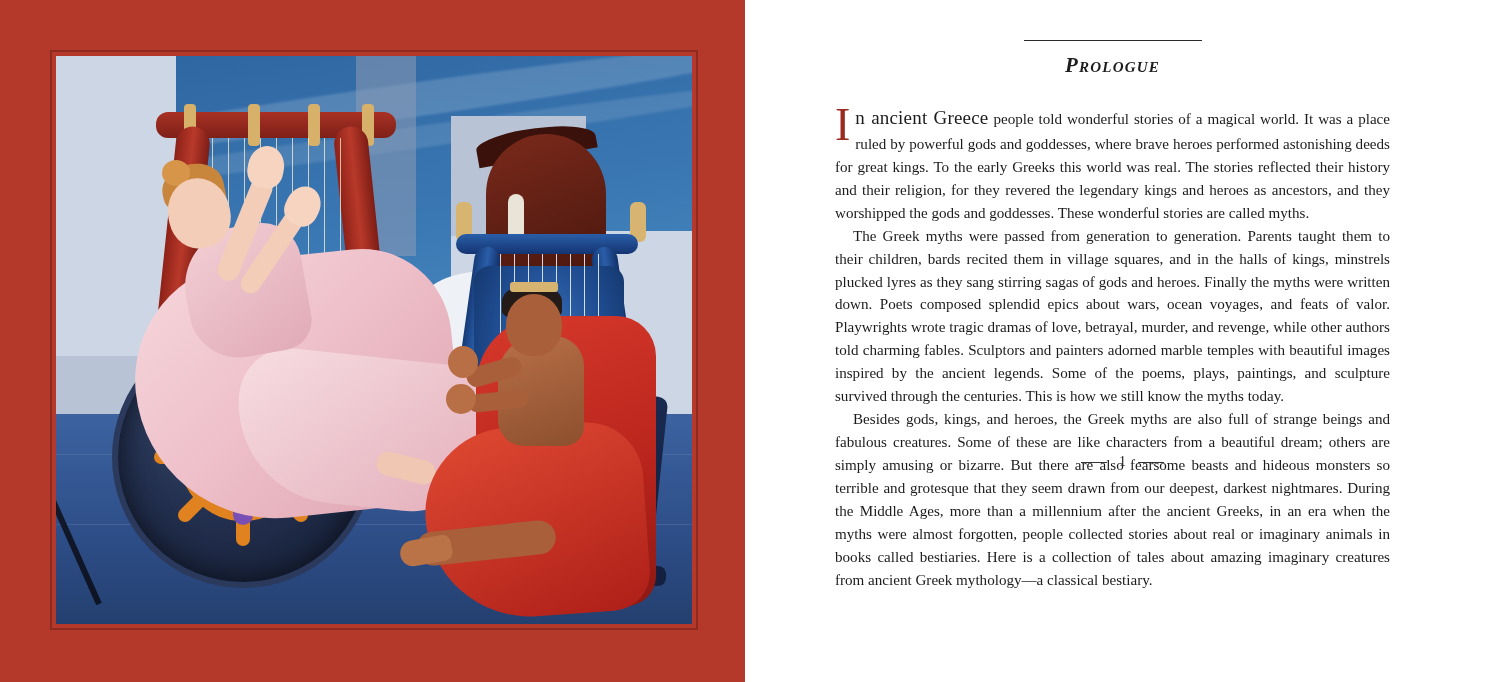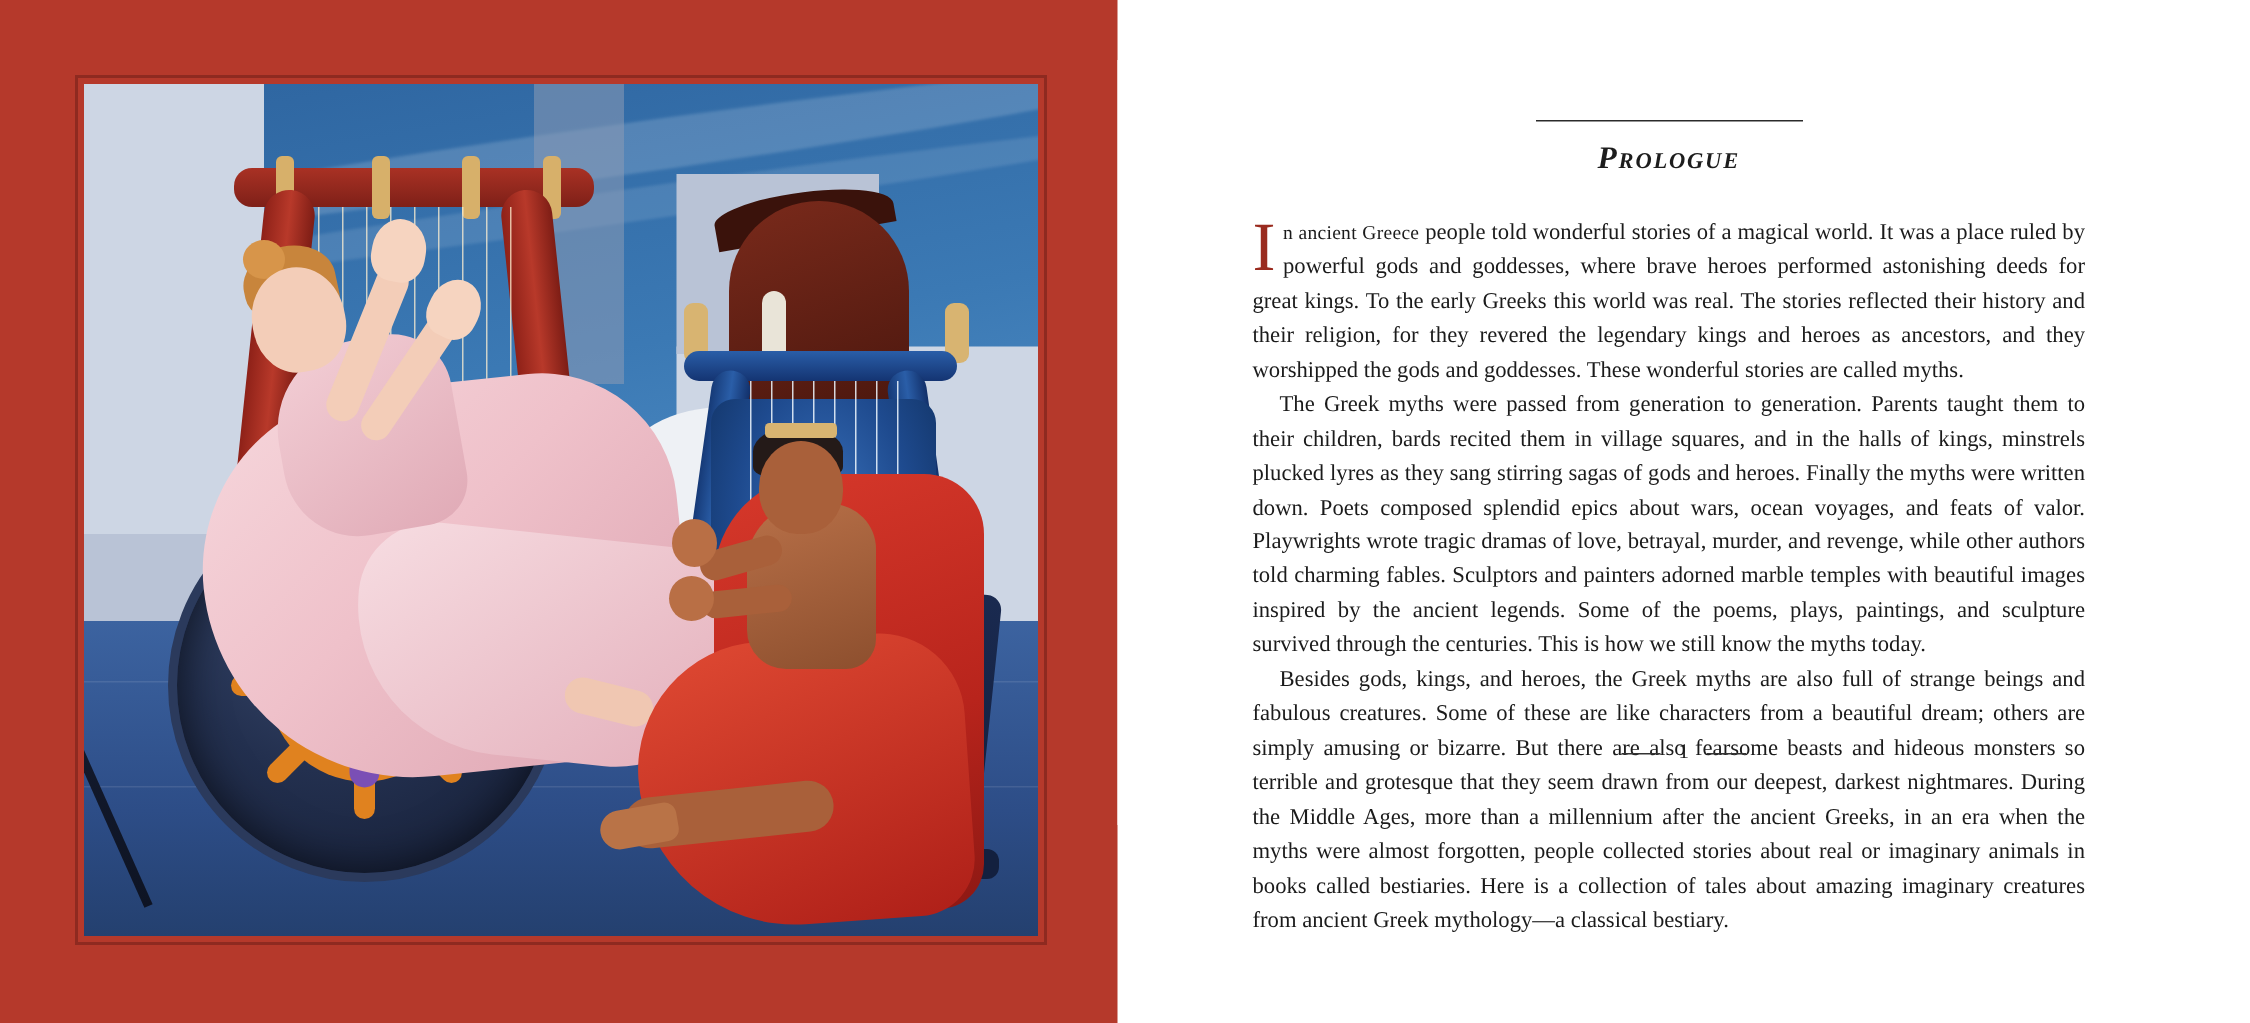--- a/index.html
+++ b/index.html
@@ -352,21 +352,20 @@
     background: #13203f; border-radius: 8px;
   }
 
   
   .right-page {
     width: 755px;
     height: 510px;
     background: #ffffff;
     position: relative;
     box-sizing: border-box;
-    margin-top: 40px;
   }
   .text-col {
     position: absolute;
     left: 90px;
     top: 40px;
     width: 555px;
   }
   .chapter-rule {
     width: 178px;
     height: 1px;
@@ -394,21 +393,21 @@
   p.body.first { text-indent: 0; }
   .dropcap {
     float: left;
     font-size: 46px;
     line-height: 34px;
     padding: 4px 5px 0 0;
     color: #9a2b1f;
     font-family: "Liberation Serif", serif;
   }
   .lead-run {
-    font-size: 13px;
+    font-size: 19px;
     letter-spacing: 0.2px;
   }
   .folio {
     position: absolute;
     left: 0; right: 0;
     bottom: 40px;
     display: flex;
     align-items: center;
     justify-content: center;
     gap: 12px;

